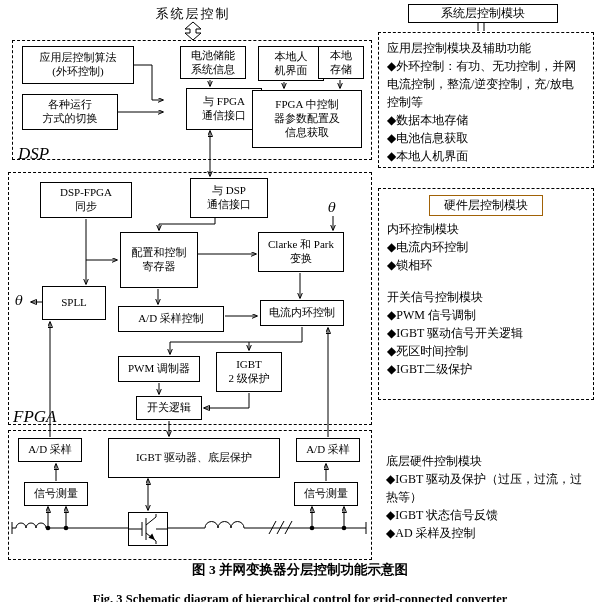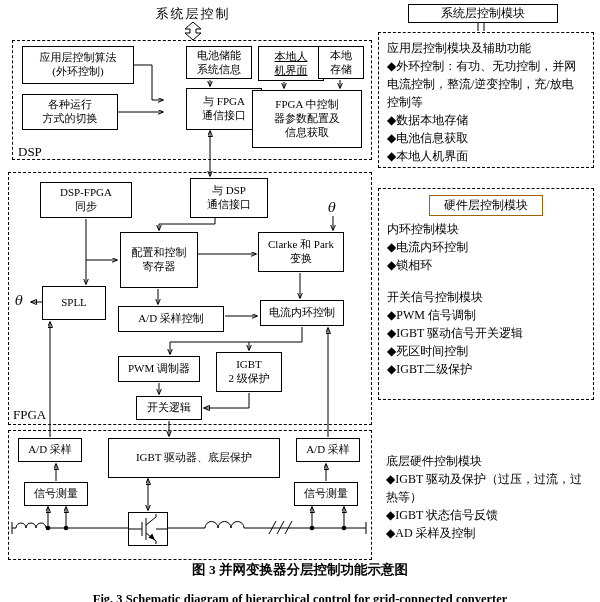--- a/index.html
+++ b/index.html
@@ -5,21 +5,21 @@
   * { margin:0; padding:0; box-sizing:border-box; }
   html,body { background:#fff; }
   body {
     width:600px; height:602px;
     font-family:"Liberation Serif","DejaVu Serif",serif;
     color:#000;
   }
   #canvas { position:relative; width:600px; height:602px; background:#fff; overflow:hidden; }
 
   .region { position:absolute; border:1px dashed #000; z-index:0; background:transparent; }
-  .region-label { position:absolute; font-size:13px; z-index:3; }
+  .region-label { position:absolute; font-size:17px; z-index:3;font-style:italic; }
 
   svg.overlay { position:absolute; left:0; top:0; z-index:1; }
   svg.overlay line, svg.overlay polyline, svg.overlay path { stroke:#000; stroke-width:1; fill:none; }
   svg.overlay circle { fill:#000; stroke:none; }
   svg.overlay polygon.hollow { fill:#fff; stroke:#000; stroke-width:1; }
 
   .box {
     position:absolute; border:1px solid #000; background:#fff;
     display:flex; align-items:center; justify-content:center;
     text-align:center; white-space:pre-line;
@@ -120,23 +120,23 @@
 
   <div class="plain-label sys-label" style="left:145px;top:5px;width:96px;">系统层控制</div>
   <div class="box title-box" style="left:408px;top:4px;width:150px;height:19px;">系统层控制模块</div>
 
   <div class="box" style="left:22px;top:46px;width:112px;height:38px;">应用层控制算法
 (外环控制)</div>
   <div class="box" style="left:22px;top:94px;width:96px;height:36px;">各种运行
 方式的切换</div>
   <div class="box" style="left:166px;top:88px;width:76px;height:42px;margin-left:20px;">与 FPGA
 通信接口</div>
-  <div class="box" style="left:186px;top:46px;width:66px;height:33px;text-align:right;">电池储能
+  <div class="box" style="left:180px;top:46px;width:66px;height:33px;text-align:right;">电池储能
 系统信息</div>
-  <div class="box" style="left:258px;top:46px;width:66px;height:35px;text-decoration:underline;">本地人
+  <div class="box" style="left:258px;top:46px;width:66px;height:35px;">本地人
 机界面</div>
   <div class="box" style="left:318px;top:46px;width:46px;height:33px;">本地
 存储</div>
   <div class="box" style="left:252px;top:90px;width:110px;height:58px;">FPGA 中控制
 器参数配置及
 信息获取</div>
   <div class="region-label" style="left:18px;top:144px;">DSP</div>
 
   <div class="box" style="left:40px;top:182px;width:92px;height:36px;">DSP-FPGA
 同步</div>

